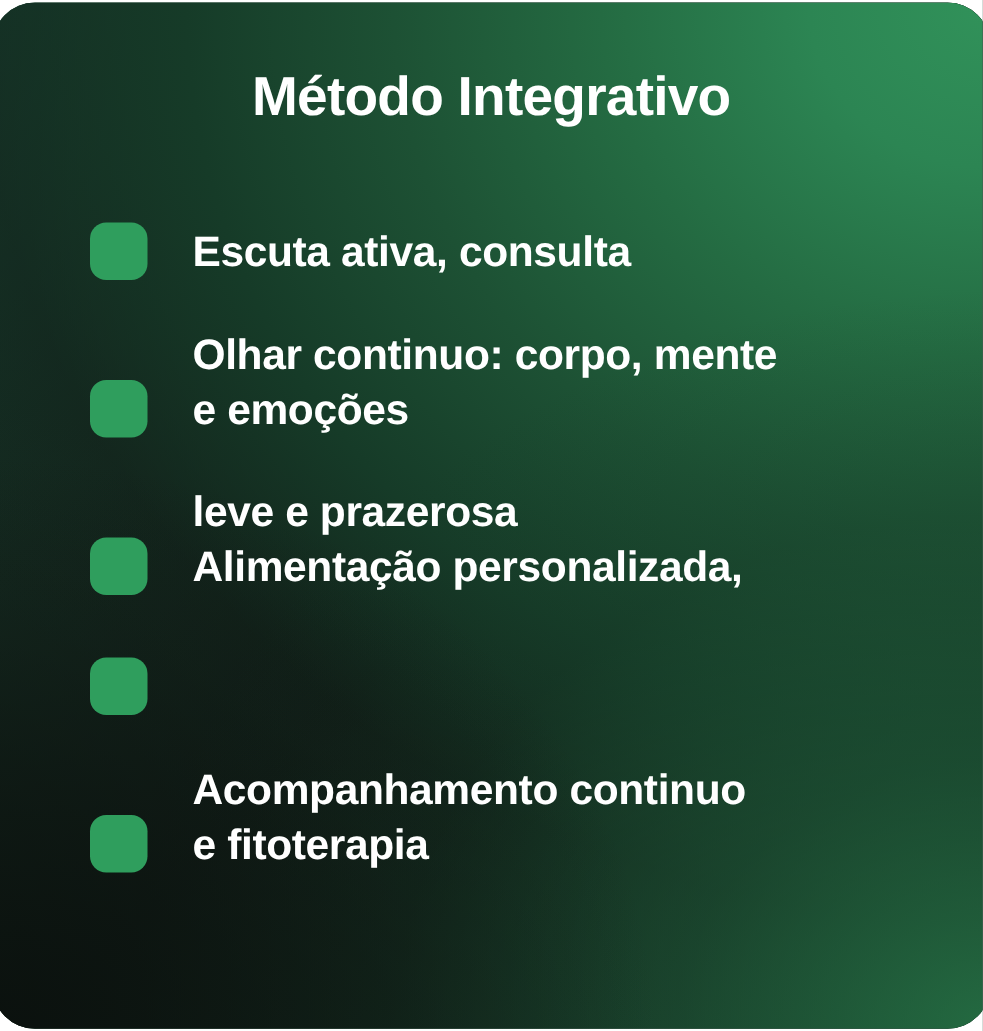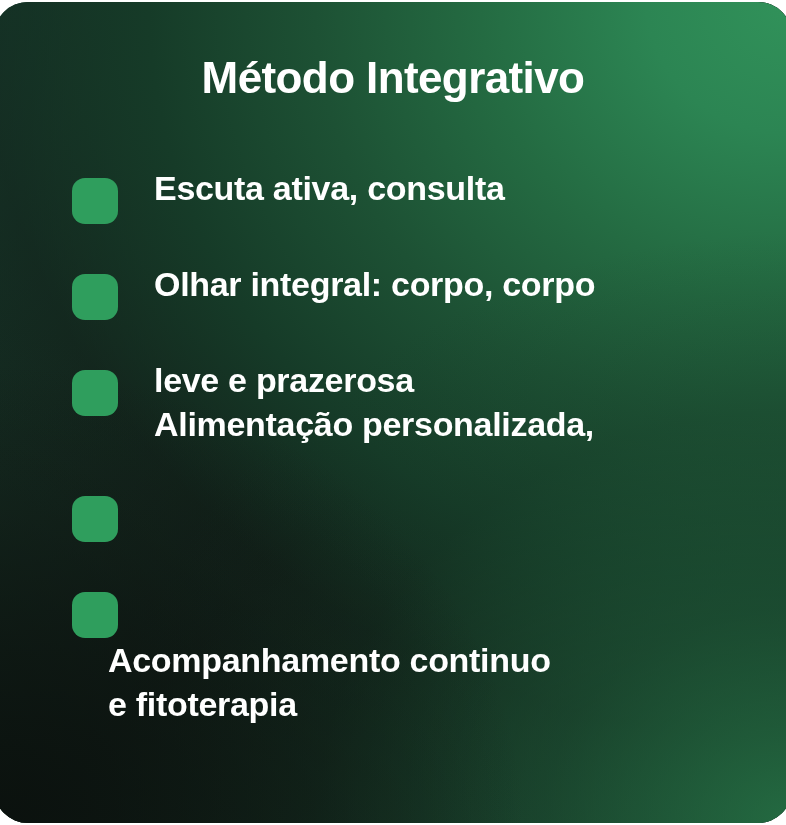--- a/index.html
+++ b/index.html
@@ -100,24 +100,24 @@
 
   .list {
     position: absolute;
     left: 78px;
     top: 164px;
     right: 40px;
   }
 
   .item {
     display: flex;
-    align-items: flex-start;
+    align-items: flex-end;
     margin-bottom: 38px;
   }
-  .item:last-child { margin-bottom: 0; flex-direction: column; }
+  .item:last-child { margin-bottom: 0; }
 
   .bullet {
     flex: 0 0 auto;
     width: 46px;
     height: 46px;
     border-radius: 13px;
     background: #2f9e5d;
     margin-top: 12px;
   }
 
@@ -151,21 +151,22 @@
         <div class="item">
           <div class="bullet"></div>
           <div class="item-text">
             <span class="ln">Escuta ativa, consulta</span>
           </div>
         </div>
 
         <div class="item">
           <div class="bullet"></div>
           <div class="item-text">
-            <span class="ln">Olhar integral: corpo, corpo</span>
+            <span class="ln">Olhar continuo: corpo, mente</span>
+            <span class="ln">e emoções</span>
           </div>
         </div>
 
         <div class="item">
           <div class="bullet"></div>
           <div class="item-text">
             <span class="ln">leve e prazerosa</span>
             <span class="ln">Alimentação personalizada,</span>
           </div>
         </div>

